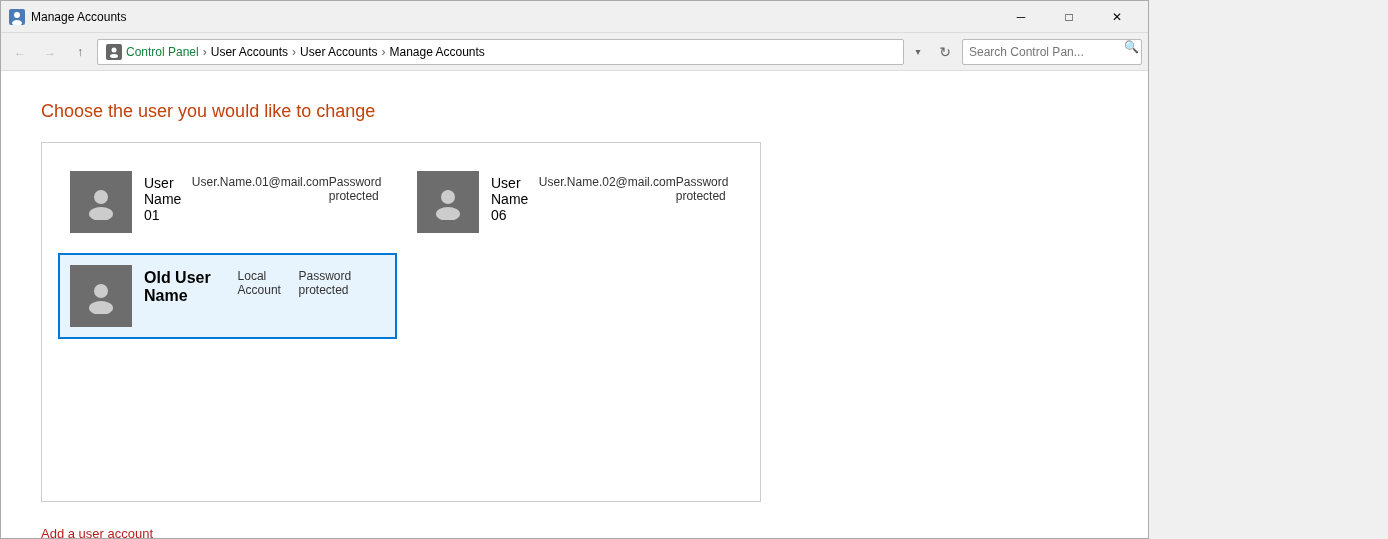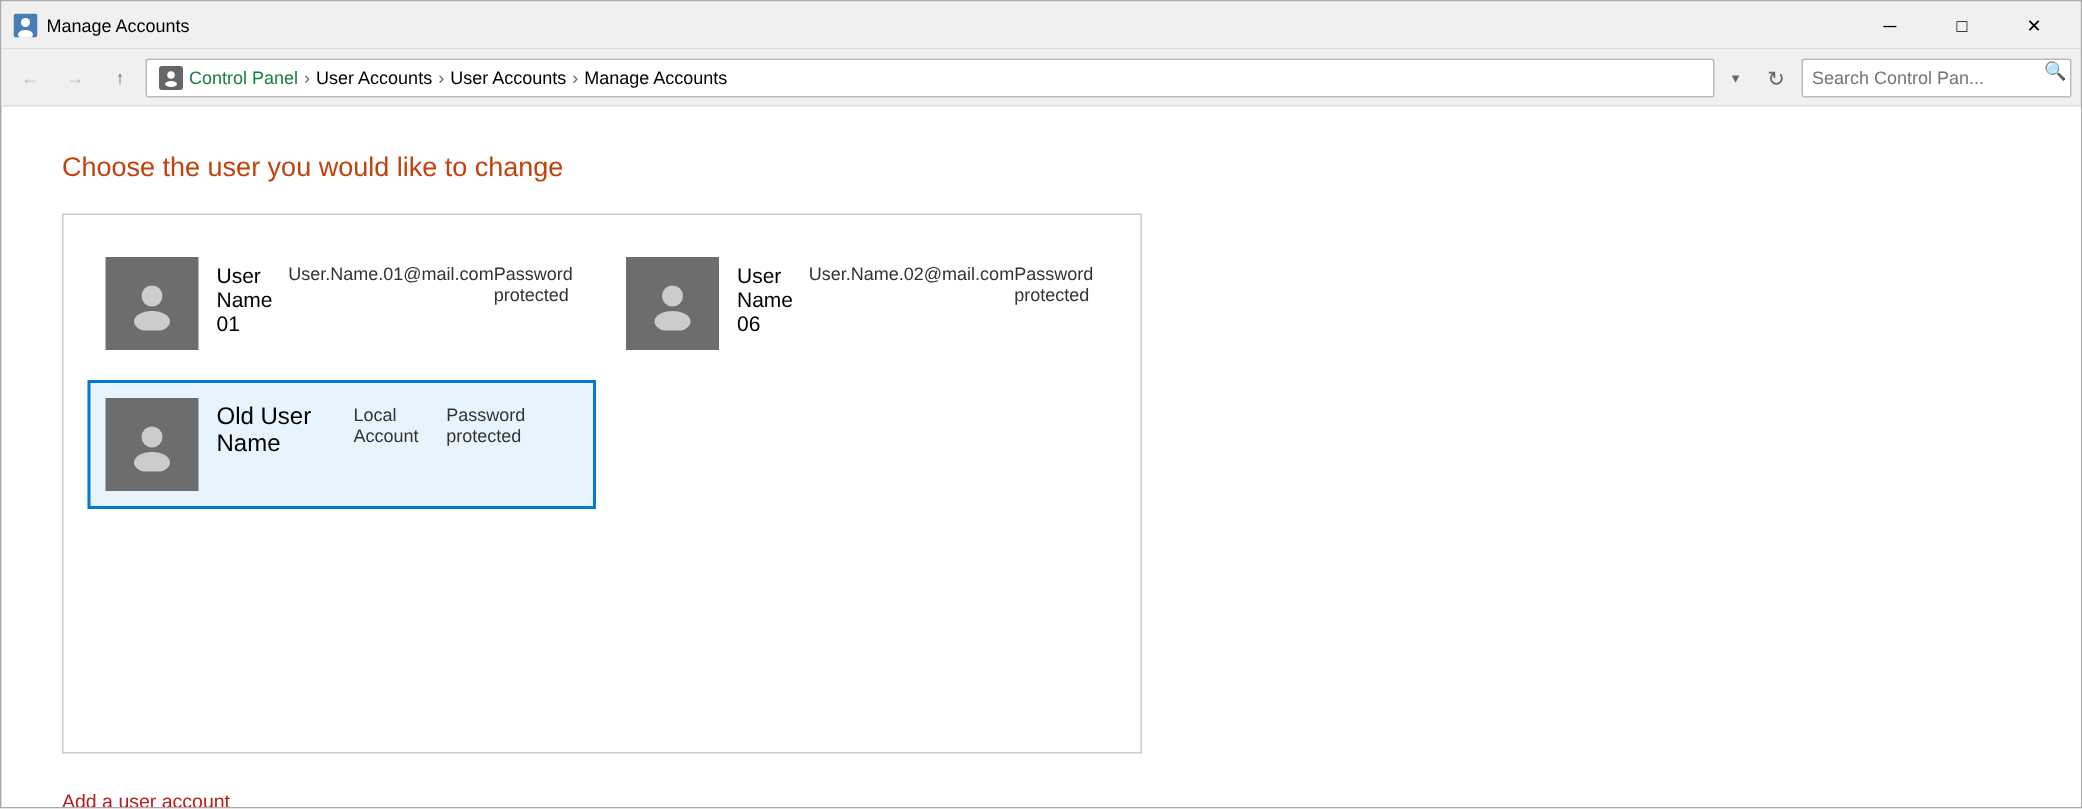--- a/index.html
+++ b/index.html
@@ -6,21 +6,21 @@
     body {
       font-family: 'Segoe UI', Arial, sans-serif;
       background: #f0f0f0;
       width: 1388px;
       height: 539px;
       overflow: hidden;
     }
 
     
     .window {
-      width: 1388px;
+      width: 1149px;
       height: 539px;
       background: #fff;
       display: flex;
       flex-direction: column;
       border: 1px solid #aaa;
     }
 
     .title-bar {
       background: #f0f0f0;
       height: 32px;
@@ -346,21 +346,21 @@
       </div>
 
       <div class="account-card selected">
         <div class="account-avatar">
           <svg viewBox="0 0 36 36" fill="none">
             <circle cx="18" cy="13" r="7" fill="#ccc"></circle>
             <ellipse cx="18" cy="30" rx="12" ry="7" fill="#ccc"></ellipse>
           </svg>
         </div>
         <div class="account-info">
-          <div class="account-name" style="font-size:16px; font-weight:400;">Old User Name</div>
+          <div class="account-name" style="font-size:16px; font-weight:700;">Old User Name</div>
           <div class="account-email">Local Account</div>
           <div class="account-status">Password protected</div>
         </div>
       </div>
 
     </div>
 
     <a class="add-account-link">Add a user account</a>
   </div>
 </div>

